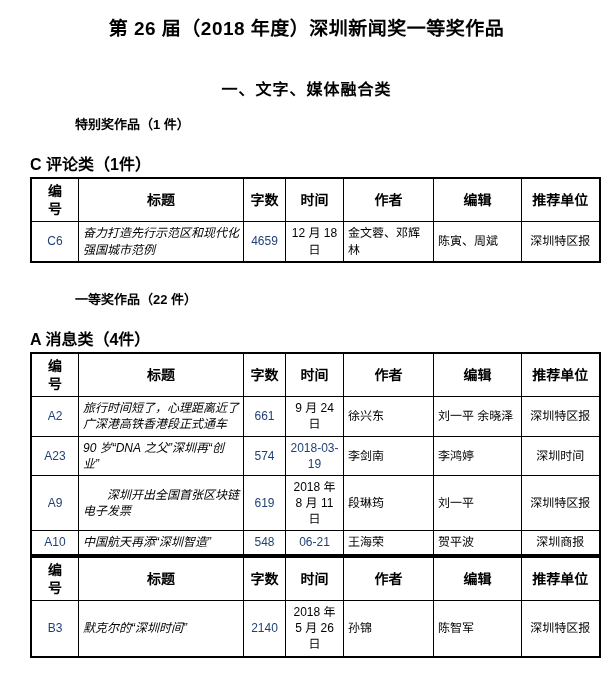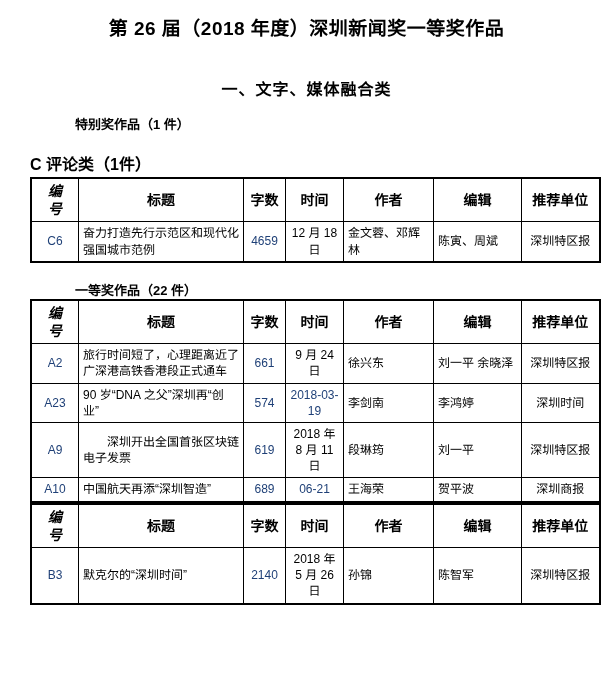--- a/index.html
+++ b/index.html
@@ -27,21 +27,21 @@
     font-size: 16px;
     margin-top: 36px;
     letter-spacing: 1px;
   }
   .sub-heading {
     font-weight: bold;
     font-size: 13px;
     margin: 14px 0 0 75px;
   }
   .sub-heading.first-prize {
-    margin-top: 17px;
+    margin-top: 26px;
   }
   .tbl-label {
     font-weight: bold;
     font-size: 16px;
     margin: 18px 0 2px 30px;
   }
   table.tbl {
     border-collapse: collapse;
     table-layout: fixed;
     margin-left: 30px;
@@ -52,32 +52,32 @@
     vertical-align: middle;
     overflow: hidden;
   }
   .tbl th {
     font-size: 14px;
     font-weight: bold;
     text-align: center;
     padding: 3px 6px;
     line-height: 1.3;
   }
-  .tbl th.cell-id { padding: 3px 16px; font-style: italic; }  
+  .tbl th.cell-id { padding: 3px 16px; }  
   .tbl td {
     font-size: 12px;
     padding: 3px 4px;
     line-height: 1.35;
     text-align: left;
   }
   .tbl td.cell-id,
   .tbl td.cell-word_count,
   .tbl td.cell-date,
   .tbl td.cell-recommender { text-align: center; }
-  .tbl td.cell-title { white-space: pre-wrap; }
+  .tbl td.cell-title { white-space: pre-wrap; font-style: italic; }
   .tbl td.num { color: var(--num-color, #1f4077); }
   col.c1 { width: 30px; }
   col.c2 { width: 165px; }
   col.c3 { width: 42px; }
   col.c4 { width: 58px; }
   col.c5 { width: 90px; }
   col.c6 { width: 88px; }
   col.c7 { width: 78px; }
 </style>
 </head>
@@ -124,20 +124,21 @@
             <td class="cell-editors">陈寅、周斌</td>
             <td class="cell-recommender">深圳特区报</td>
           </tr>
         </tbody>
     </table>
   </section>
 
   <div class="sub-heading first-prize">一等奖作品（22 件）</div>
 
   <section>
+    <div class="tbl-label">A 消息类（4件）</div>
     <table class="tbl">
       <colgroup>
         <col class="c1">
           <col class="c2">
           <col class="c3">
           <col class="c4">
         <col class="c5">
           <col class="c6">
           <col class="c7">
       </colgroup>
@@ -176,21 +177,21 @@
             <td class="cell-title">　　深圳开出全国首张区块链电子发票</td>
             <td class="cell-word_count num">619</td>
             <td class="cell-date">2018 年 8 月 11 日</td>
             <td class="cell-authors">段琳筠</td>
             <td class="cell-editors">刘一平</td>
             <td class="cell-recommender">深圳特区报</td>
           </tr>
           <tr>
             <td class="cell-id num">A10</td>
             <td class="cell-title">中国航天再添“深圳智造”</td>
-            <td class="cell-word_count num">689</td>
+            <td class="cell-word_count num">548</td>
             <td class="cell-date num">06-21</td>
             <td class="cell-authors">王海荣</td>
             <td class="cell-editors">贺平波</td>
             <td class="cell-recommender">深圳商报</td>
           </tr>
         </tbody>
     </table>
   </section>
 
   <section>

